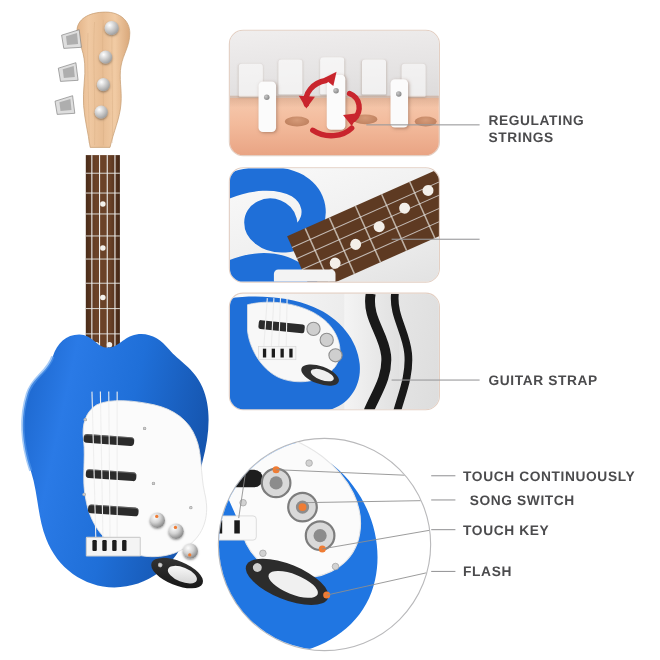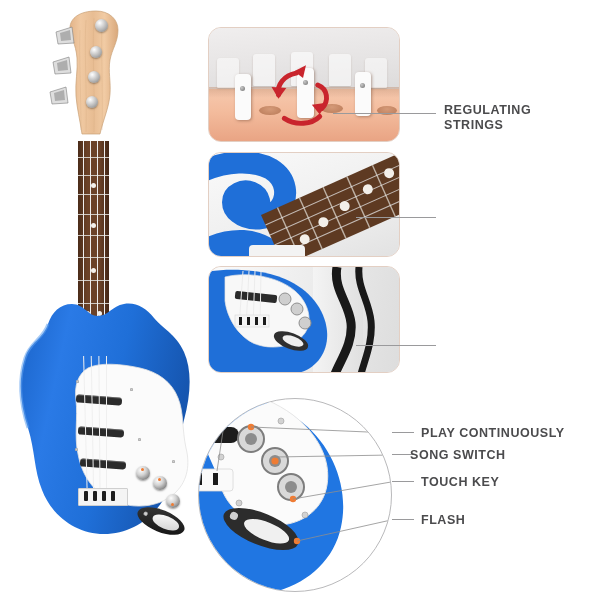--- a/index.html
+++ b/index.html
@@ -412,18 +412,19 @@
   <div class="lead-line" style="left:333px;top:113px;width:103px;"></div>
   <div class="lead-line" style="left:356px;top:217px;width:80px;"></div>
   <div class="lead-line" style="left:356px;top:345px;width:80px;"></div>
   <div class="lead-line" style="left:392px;top:432px;width:22px;"></div>
   <div class="lead-line" style="left:392px;top:454px;width:22px;"></div>
   <div class="lead-line" style="left:392px;top:481px;width:22px;"></div>
   <div class="lead-line" style="left:392px;top:519px;width:22px;"></div>
 
   <div class="feat-label" style="left:444px;top:103px;">REGULATING
 STRINGS</div>
-  <div class="feat-label" style="left:421px;top:426px;">PLAY CONTINUOUSLY</div>
-  <div class="feat-label" style="left:410px;top:448px;">SONG SWITCH</div>
+  <div class="feat-label" style="left:444px;top:339px;">GUITAR STRAP</div>
+  <div class="feat-label" style="left:421px;top:426px;">TOUCH CONTINUOUSLY</div>
+  <div class="feat-label" style="left:427px;top:448px;">SONG SWITCH</div>
   <div class="feat-label" style="left:421px;top:475px;">TOUCH KEY</div>
   <div class="feat-label" style="left:421px;top:513px;">FLASH</div>
 
 </div>
 
 </body></html>

